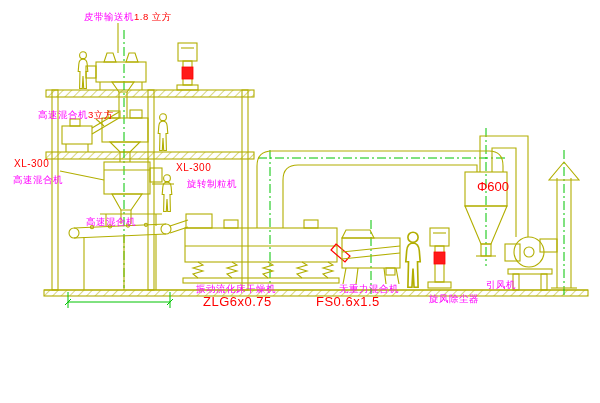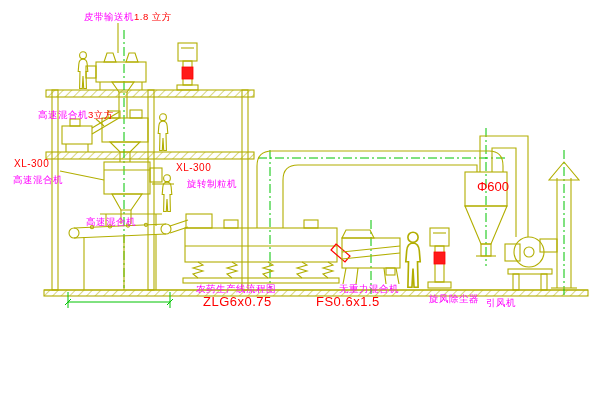--- a/index.html
+++ b/index.html
@@ -236,24 +236,24 @@
 </div>
 
 <div class="lbl r s12" style="left:14px;top:159px">XL-300</div>
 <div class="lbl m s9" style="left:13px;top:175px">高速混合机</div>
 
 <div class="lbl r s12" style="left:176px;top:163px">XL-300</div>
 <div class="lbl m s9" style="left:187px;top:179px">旋转制粒机</div>
 
 <div class="lbl m s9" style="left:86px;top:217px">高速混合机</div>
 
-<div class="lbl m s9" style="left:196px;top:284px">农药生产线流程图</div>
+<div class="lbl m s9" style="left:196px;top:284px">振动流化床干燥机</div>
 <div class="lbl r s13" style="left:203px;top:295px">ZLG6x0.75</div>
 
 <div class="lbl m s9" style="left:339px;top:284px">无重力混合机</div>
 <div class="lbl r s13" style="left:316px;top:295px">FS0.6x1.5</div>
 
 <div class="lbl m s9" style="left:429px;top:294px">旋风除尘器</div>
 <div class="lbl r s7" style="left:477px;top:180px">Φ600</div>
 
-<div class="lbl m s9" style="left:486px;top:298px">引风机</div>
+<div class="lbl m s9" style="left:486px;top:280px">引风机</div>
 
 </div>
 
 </body></html>

